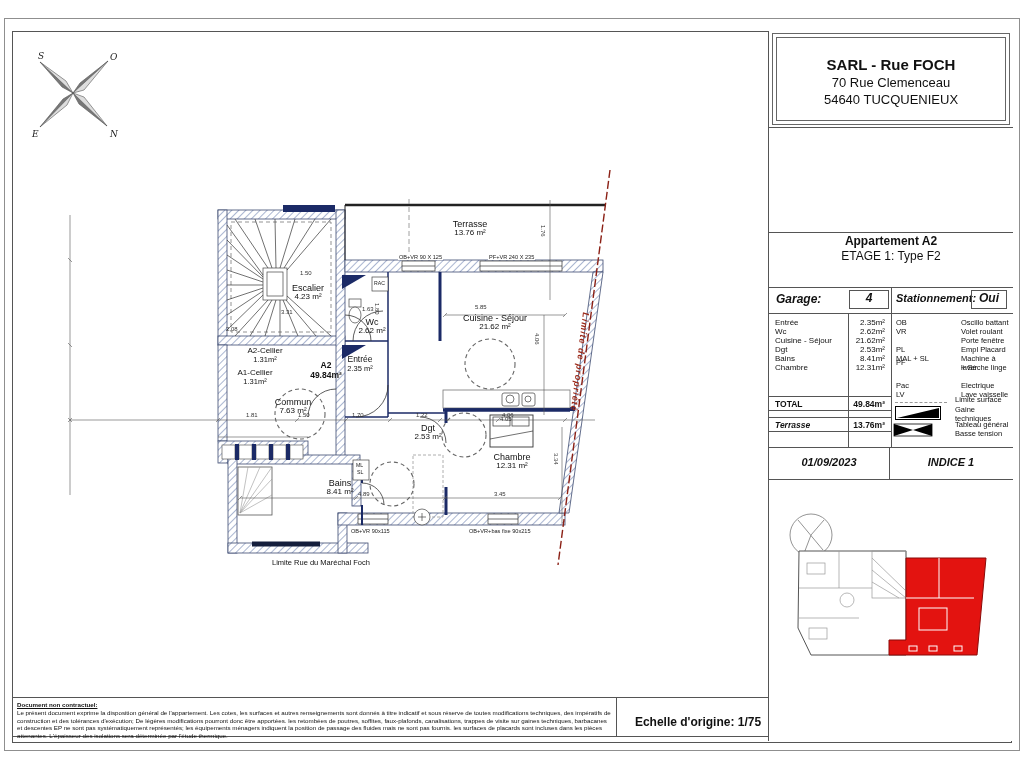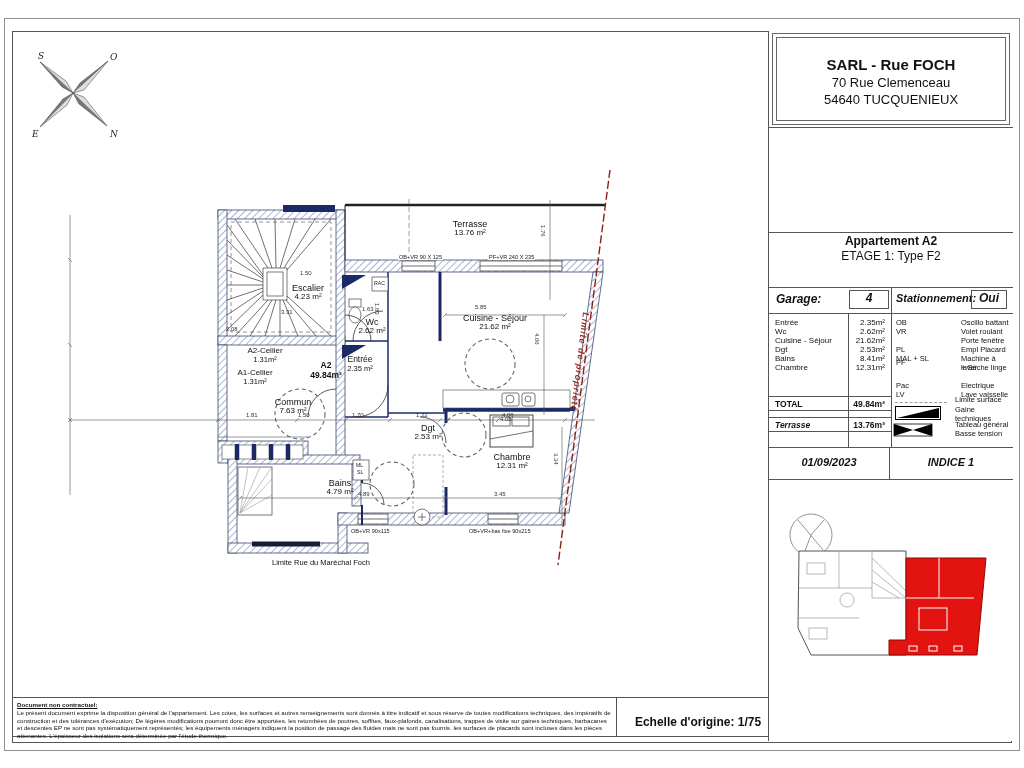--- a/index.html
+++ b/index.html
@@ -301,21 +301,21 @@
     <div class="rl" style="left:378px;top:258px;">
       <span class="n">Dgt</span>
         <span class="a">2.53 m²</span>
       </div>
     <div class="rl" style="left:462px;top:287px;">
       <span class="n">Chambre</span>
         <span class="a">12.31 m²</span>
       </div>
     <div class="rl" style="left:290px;top:313px;">
       <span class="n">Bains</span>
-        <span class="a">4.79 m²</span>
+        <span class="a">8.41 m²</span>
       </div>
     <div class="rl bold" style="left:276px;top:196px;">
       <span class="n">A2</span>
         <span class="a">49.84m²</span>
       </div>
 
     <span class="wlbl" style="left:348px;top:89px;">OB+VR 90 X 125</span>
     <span class="wlbl" style="left:438px;top:89px;">PF+VR 240 X 235</span>
     <span class="wlbl" style="left:300px;top:363px;">OB+VR 90x115</span>
     <span class="wlbl" style="left:418px;top:363px;">OB+VR+bas fixe 90x215</span>

